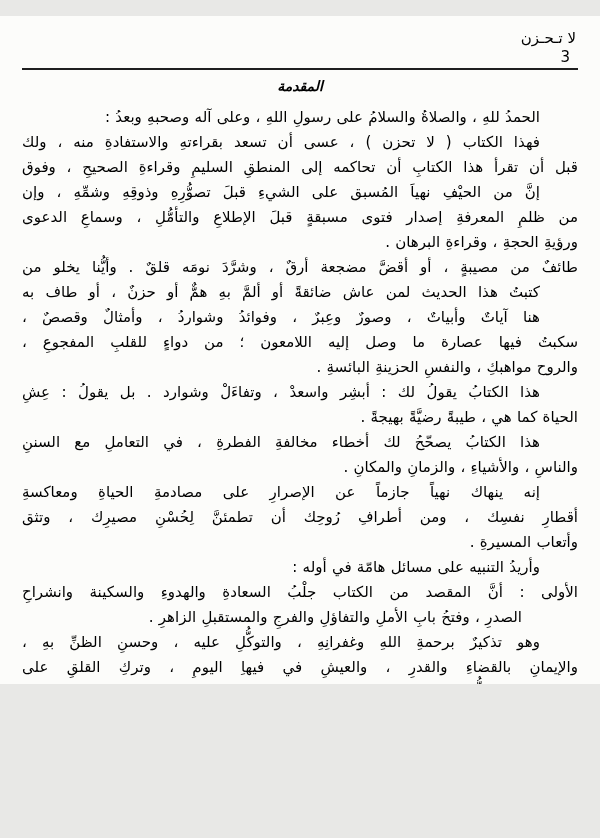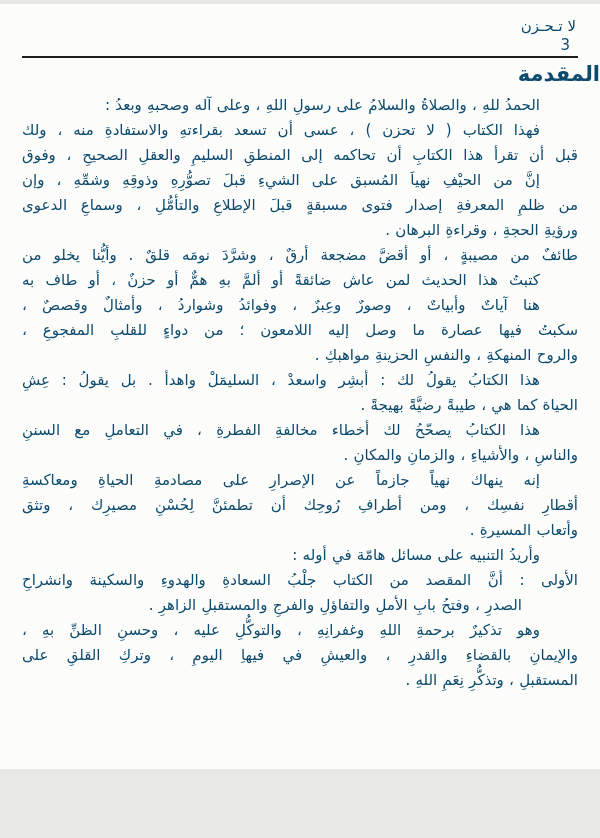--- a/index.html
+++ b/index.html
@@ -4,24 +4,24 @@
 <style>
   html, body {
     margin: 0;
     padding: 0;
     background: #e8e8e6;
     font-family: "DejaVu Sans", sans-serif;
   }
   .page {
     position: relative;
     width: 600px;
-    height: 765px;
-    margin: 4px auto;
+    height: 668px;
+    margin: 16px auto;
     background: #fcfcfa;
-    color: #0c4a6e;
+    color: #000000;
     direction: rtl;
     overflow: hidden;
     box-sizing: border-box;
   }
   .running-header {
     padding: 12px 24px 0 24px;
     text-align: right;
   }
   .book-title {
     font-size: 15px;
@@ -41,25 +41,26 @@
   .page-number-inner {
     display: inline-block;
     margin-left: 8px;
   }
   .header-rule {
     border: none;
     border-top: 2px solid #1f1f1f;
     margin: 1px 22px 0 22px;
   }
   .chapter-title {
-    text-align: right;
+    text-align: center;
     font-weight: bold;
-    font-size: 21px;
+    font-size: 14px;
     line-height: 28px;
     margin-top: 2px;
+    font-style: italic;
   }
   .body-text {
     padding: 5px 22px 0 22px;
     font-size: 15px;
     line-height: 25px;
   }
   .line {
     direction: rtl;
     min-height: 25px;
     white-space: normal;
@@ -93,30 +94,30 @@
   </div>
 
   <hr class="header-rule">
 
   <div class="chapter-title">المقدمة</div>
 
   <div class="body-text" id="body-text">
 
   <div class="line line-end indent-first">الحمدُ للهِ ، والصلاةُ والسلامُ على رسولِ اللهِ ، وعلى آله وصحبهِ وبعدُ :</div>
       <div class="line line-just indent-first">فهذا الكتاب ( لا تحزن ) ، عسى أن تسعد بقراءتهِ والاستفادةِ منه ، ولك</div>
-      <div class="line line-just">قبل أن تقرأ هذا الكتابِ أن تحاكمه إلى المنطقِ السليمِ والعقلِ الصحيحِ ، وفوق</div>
+      <div class="line line-just">قبل أن تقرأ هذا الكتابِ أن تحاكمه إلى المنطقِ السليمِ وقراءةِ الصحيحِ ، وفوق</div>
       <div class="line line-just indent-first">إنَّ من الحيْفِ نهياَ المُسبق على الشيءِ قبلَ تصوُّرِهِ وذوقِهِ وشمِّهِ ، وإن</div>
       <div class="line line-just">من ظلمِ المعرفةِ إصدار فتوى مسبقةٍ قبلَ الإطلاعِ والتأمُّلِ ، وسماعِ الدعوى</div>
       <div class="line line-end">ورؤيةِ الحجةِ ، وقراءةِ البرهان .</div>
       <div class="line line-just">طائفٌ من مصيبةٍ ، أو أقضَّ مضجعة أرقٌ ، وشرَّدَ نومَه قلقٌ . وأيُّنا يخلو من</div>
       <div class="line line-just indent-first">كتبتُ هذا الحديث لمن عاش ضائقةً أو ألمَّ بهِ همٌّ أو حزنٌ ، أو طاف به</div>
       <div class="line line-just indent-first">هنا آياتٌ وأبياتٌ ، وصورٌ وعِبرٌ ، وفوائدُ وشواردُ ، وأمثالٌ وقصصٌ ،</div>
       <div class="line line-just">سكبتُ فيها عصارة ما وصل إليه اللامعون ؛ من دواءٍ للقلبِ المفجوعِ ،</div>
-      <div class="line line-end">والروح المنهكةِ ، والنفسِ الحزينةِ مواهبكِ .</div>
-      <div class="line line-just indent-first">هذا الكتابُ يقولُ لك : أبشِر واسعدْ ، السليمَلْ واهدأ . بل يقولُ : عِشِ</div>
+      <div class="line line-end">والروح مواهبكِ ، والنفسِ الحزينةِ البائسةِ .</div>
+      <div class="line line-just indent-first">هذا الكتابُ يقولُ لك : أبشِر واسعدْ ، وتفاءَلْ وشوارد . بل يقولُ : عِشِ</div>
       <div class="line line-end">الحياة كما هي ، طيبةً رضيَّةً بهيجةً .</div>
       <div class="line line-just indent-first">هذا الكتابُ يصحّحُ لك أخطاء مخالفةِ الفطرةِ ، في التعاملِ مع السننِ</div>
       <div class="line line-end">والناسِ ، والأشياءِ ، والزمانِ والمكانِ .</div>
       <div class="line line-just indent-first">إنه ينهاك نهياً جازماً عن الإصرارِ على مصادمةِ الحياةِ ومعاكسةِ</div>
       <div class="line line-just">أقطارِ نفسِك ، ومن أطرافِ رُوحِك أن تطمئنَّ لِحُسْنِ مصيرِك ، وتثق</div>
       <div class="line line-end">وأتعاب المسيرةِ .</div>
       <div class="line line-end indent-first">وأريدُ التنبيه على مسائل هامّة في أوله :</div>
       <div class="line line-just">الأولى : أنَّ المقصد من الكتاب جلْبُ السعادةِ والهدوءِ والسكينة وانشراحِ</div>
       <div class="line line-end indent-hang">الصدرِ ، وفتحُ بابِ الأملِ والتفاؤلِ والفرجِ والمستقبلِ الزاهرِ .</div>
       <div class="line line-just indent-first">وهو تذكيرٌ برحمةِ اللهِ وغفرانِهِ ، والتوكُّلِ عليه ، وحسنِ الظنِّ بهِ ،</div>

